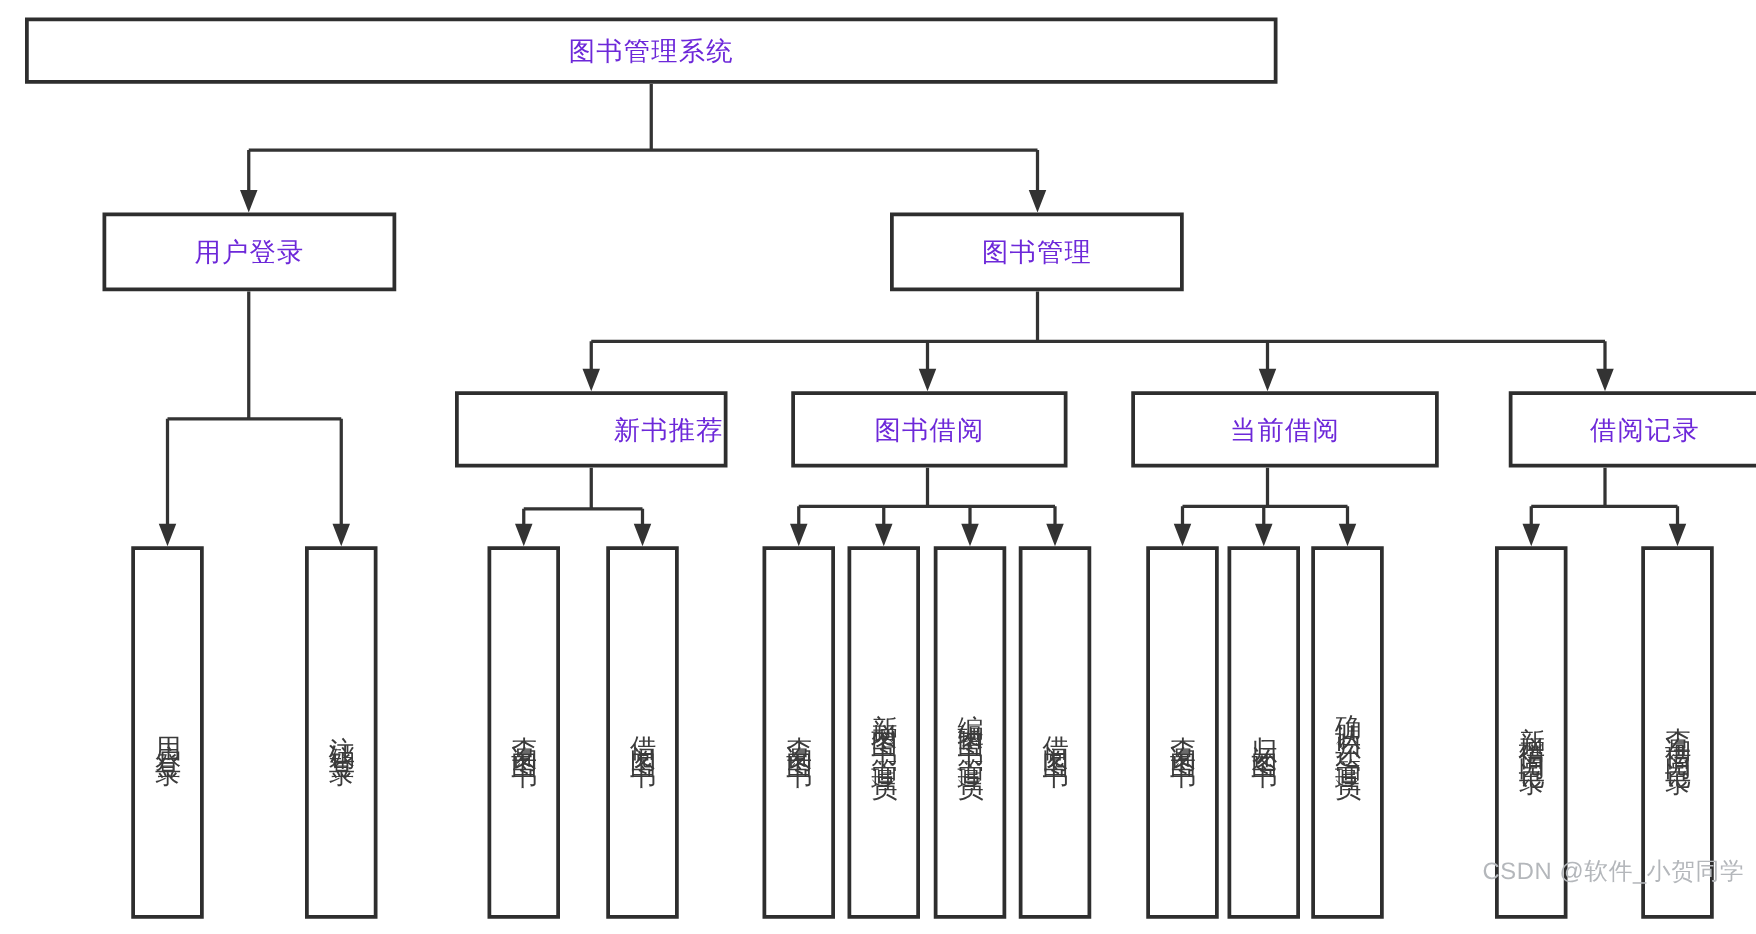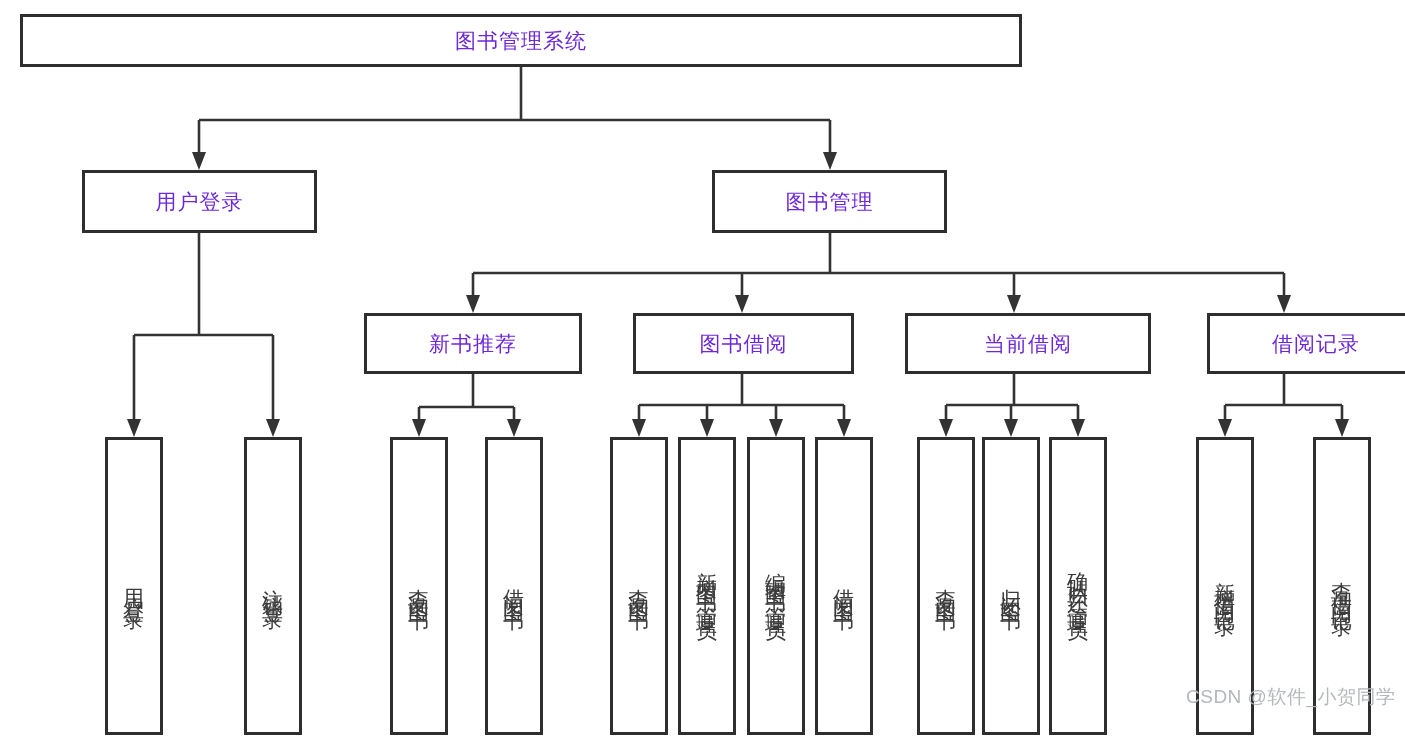--- a/index.html
+++ b/index.html
@@ -124,21 +124,21 @@
     <span class="lbl">图书管理系统</span>
   </div>
 
   <div class="hbox" style="left:82px; top:170px; width:235px; height:63px;">
     <span class="lbl">用户登录</span>
   </div>
   <div class="hbox" style="left:712px; top:170px; width:235px; height:63px;">
     <span class="lbl">图书管理</span>
   </div>
 
-  <div class="hbox" style="left:364px; top:313px; width:218px; height:61px;">
+  <div class="hbox" style="left:364px; top:313px; width:218px; height:61px;justify-content:flex-end;">
     <span class="lbl">新书推荐</span>
   </div>
   <div class="hbox" style="left:633px; top:313px; width:221px; height:61px;">
     <span class="lbl">图书借阅</span>
   </div>
   <div class="hbox" style="left:905px; top:313px; width:246px; height:61px;">
     <span class="lbl">当前借阅</span>
   </div>
   <div class="hbox" style="left:1175px; top:313px; width:218px; height:61px;margin-left:32px;">
     <span class="lbl">借阅记录</span>

